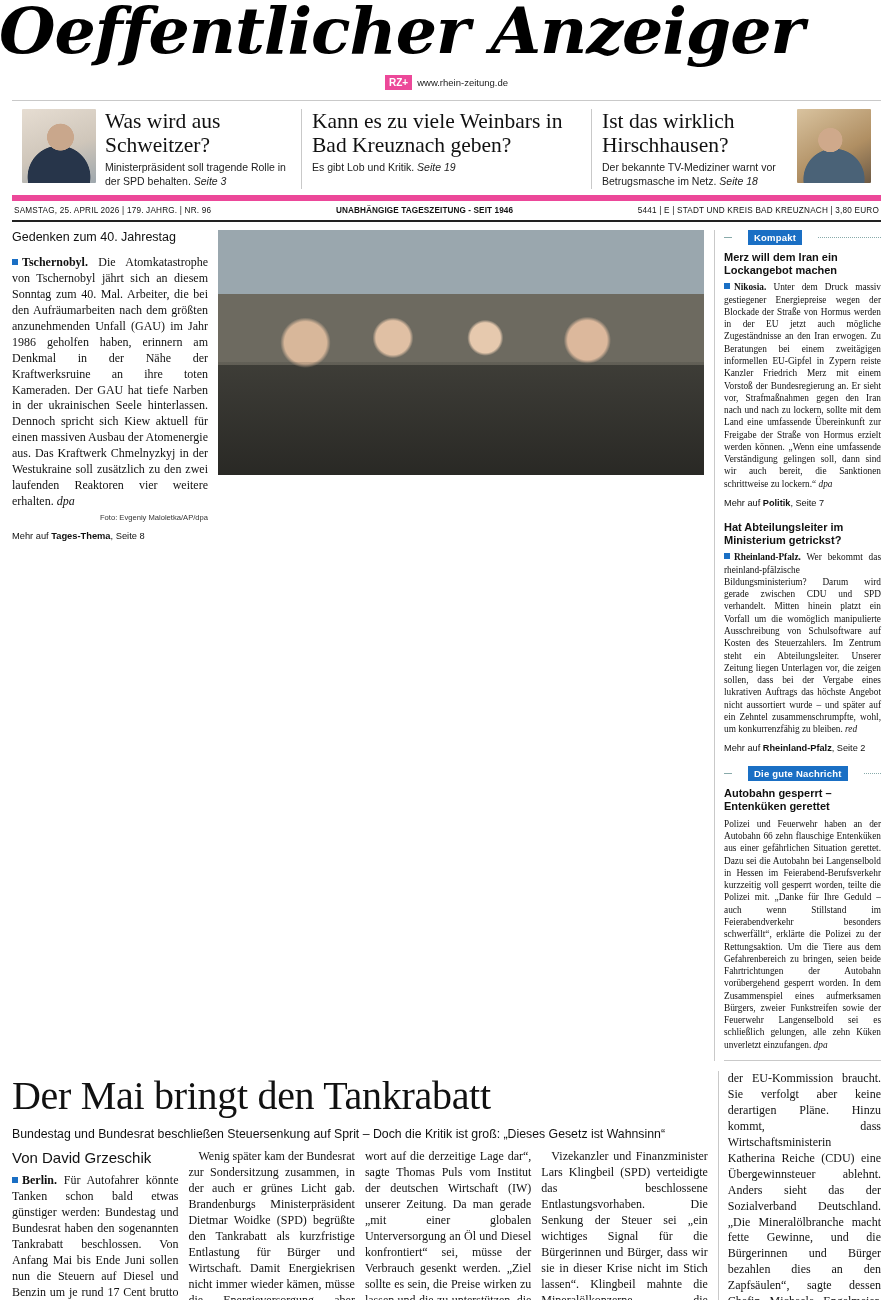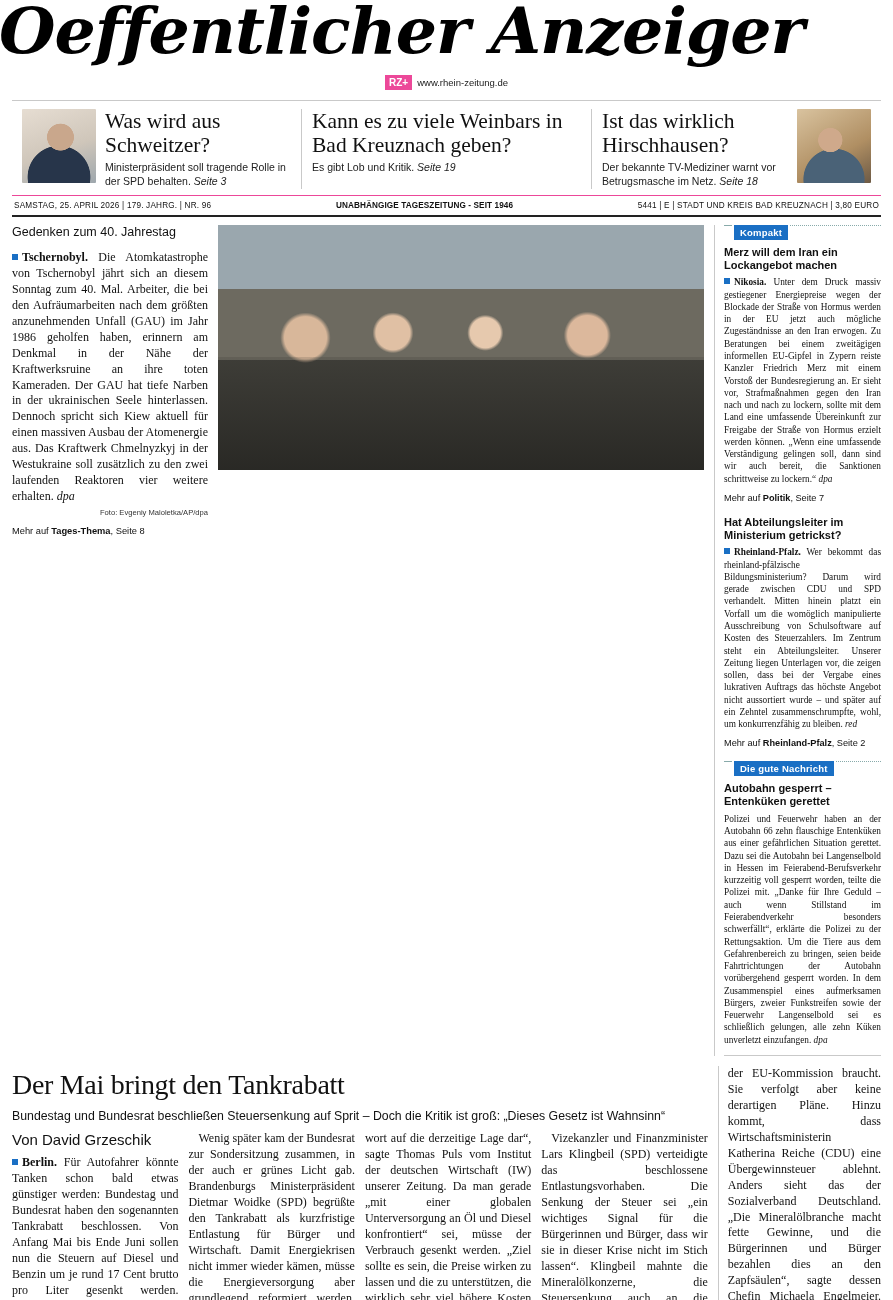--- a/index.html
+++ b/index.html
@@ -57,21 +57,21 @@
     font-size:21.5px; line-height:1.12; font-weight:400; color:#111;
     margin:0 0 4px 0;
   }
   .teaser-dek { font-size:10.5px; line-height:1.32; color:#222; }
   .teaser-dek i { font-style:italic; }
 
   
   .infoline {
     display:flex; justify-content:space-between; align-items:center;
     font-size:8.2px; letter-spacing:0.2px; padding:5px 2px 5px 2px; color:#111;
-    border-top:1px solid #ec4899;
+    border-top:6px solid #ec4899;
   }
   .infoline .mid { font-weight:bold; letter-spacing:0.1px; }
 
   
   .topband { display:flex; gap:10px; padding-top:8px; }
   .col-left  { width:196px; flex:none; }
   .col-mid   { flex:1; }
   .col-right { width:167px; flex:none; border-left:1px solid #c9c9c9; padding-left:9px; }
 
   .lead-head {
@@ -98,37 +98,37 @@
       linear-gradient(180deg,#9aa7ae 0 26%, #6d6a60 26% 55%, #43423c 55% 100%);
     position:relative; overflow:hidden;
   }
   .hero-photo::after{
     content:""; position:absolute; left:0; right:0; bottom:0; height:46%;
     background:linear-gradient(180deg, rgba(35,35,32,.15), rgba(20,20,18,.55));
   }
 
   
   .kicker {
-    display:flex; gap:2px; margin-bottom:6px;
+    display:flex; align-items:center; gap:16px; margin-bottom:6px;
   }
   .kicker .line { flex:1; border-top:1px dotted #8aa; }
   .kicker .tag {
     background:#1a6fc4; color:#fff; font-weight:bold; font-size:9.5px;
     padding:2px 6px; letter-spacing:.2px;
   }
   .kicker .pre { width:8px; border-top:1px solid #8aa; }
   .rail-head { font-size:11px; line-height:1.16; font-weight:bold; margin:0 0 5px 0; }
   .rail-p { font-family:"Liberation Serif",serif; font-size:9.3px; line-height:1.32; text-align:justify; hyphens:auto; }
   .rail-more { font-size:9.2px; margin:8px 0 13px 0; }
 
   
   .mainstory { margin-top:10px; }
   .main-head {
     font-family:"Liberation Serif", serif;
-    font-size:28px; line-height:1.05; font-weight:400; margin:4px 0 10px 0; letter-spacing:-.3px;
+    font-size:40px; line-height:1.05; font-weight:400; margin:4px 0 10px 0; letter-spacing:-.3px;
   }
   .main-dek { font-size:12.3px; margin:0 0 8px 0; }
   .cols4 { display:flex; gap:10px; }
   .cols4 > div { flex:1; min-width:0; }
   .byline { font-size:15px; margin-bottom:7px; }
 
   hr.sep { border:none; border-top:1px solid #c9c9c9; margin:9px 0 0 0; }
 </style>
 </head>
 <body>

